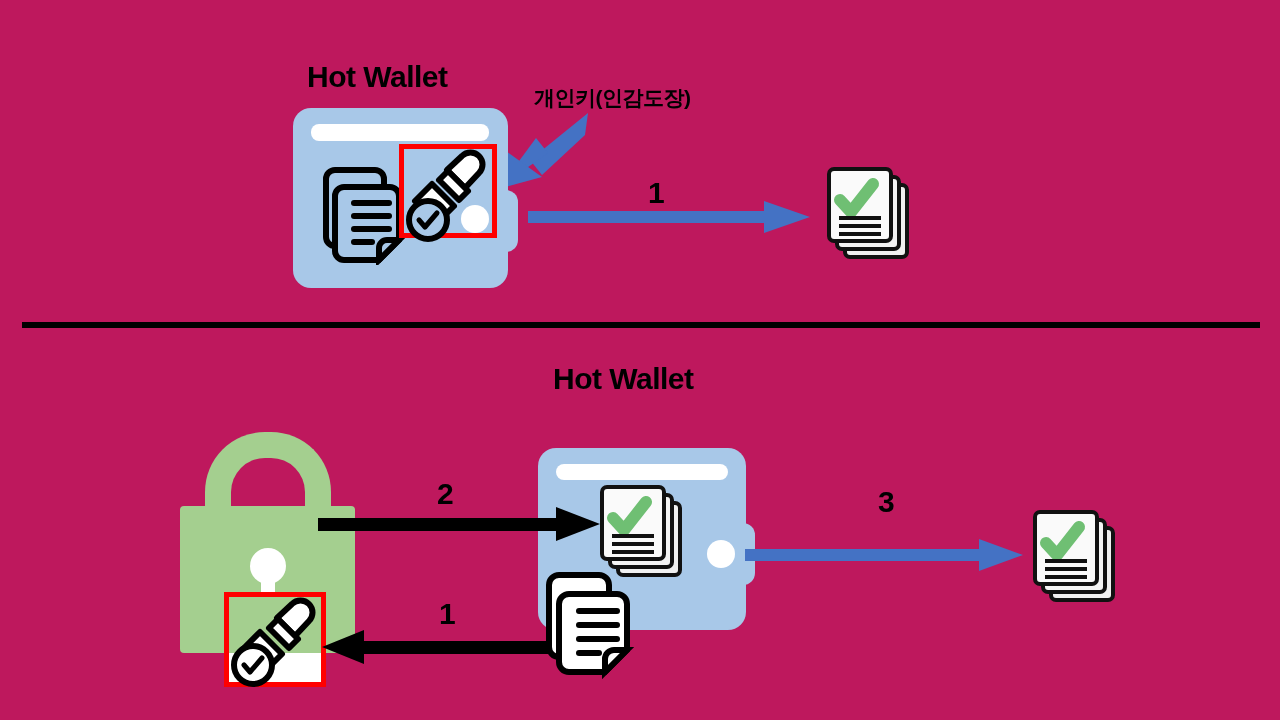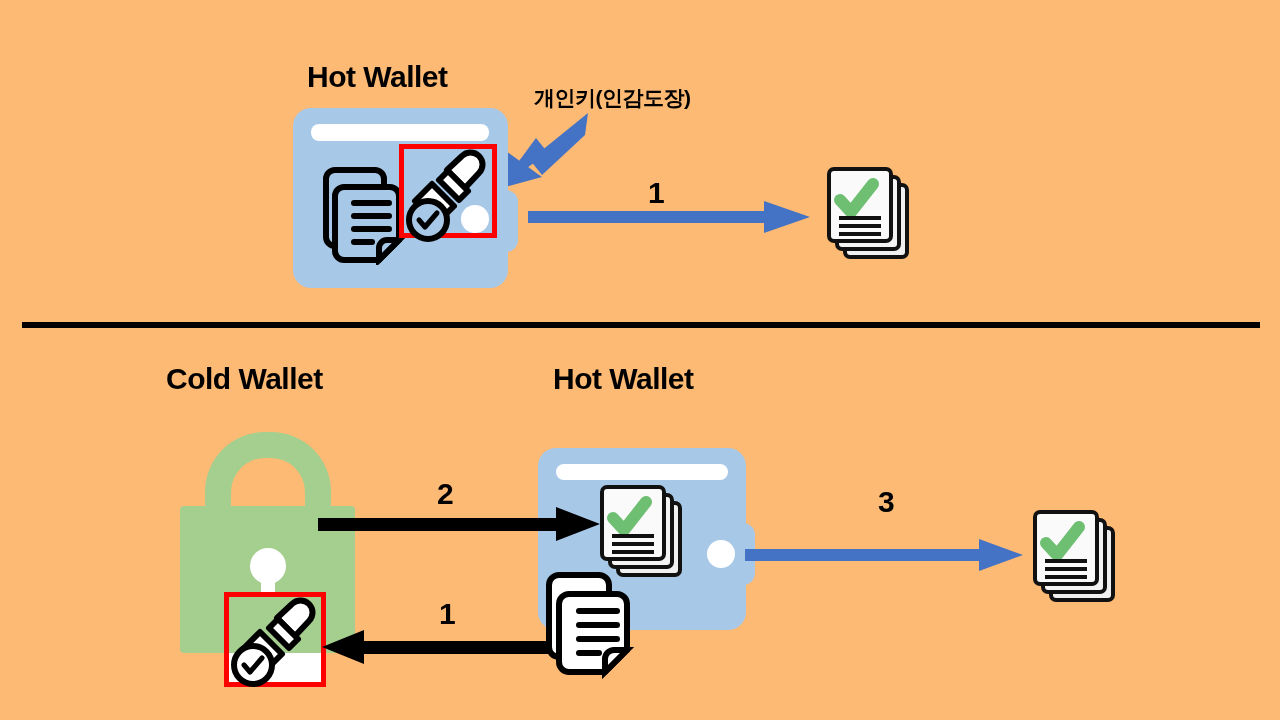--- a/index.html
+++ b/index.html
@@ -8,21 +8,21 @@
     padding: 0;
     background: #ffffff;
   }
   body {
     font-family: "Liberation Sans", "DejaVu Sans", sans-serif;
   }
   #canvas {
     position: relative;
     width: 1280px;
     height: 720px;
-    background: #fdba74;
+    background: #be185d;
     overflow: hidden;
   }
   .abs { position: absolute; }
 
   
   .label {
     font-weight: bold;
     color: #000000;
     white-space: nowrap;
     line-height: 1;
@@ -159,21 +159,20 @@
       <rect x="2" y="4" width="62" height="72" rx="5" fill="#fafafa" stroke="#111" stroke-width="4"></rect>
       <path d="M13 35 l11 12 22 -28" fill="none" stroke="#6fbf73" stroke-width="12" stroke-linecap="round" stroke-linejoin="round"></path>
       <line x1="12" y1="53" x2="54" y2="53" stroke="#111" stroke-width="4"></line>
       <line x1="12" y1="61" x2="54" y2="61" stroke="#111" stroke-width="4"></line>
       <line x1="12" y1="69" x2="54" y2="69" stroke="#111" stroke-width="4"></line>
     </svg>
   </div>
 
   <div class="abs divider" style="left:22px; top:322px; width:1238px;"></div>
 
-  <div class="abs label title-label" style="left:166px; top:364px;">Cold Wallet</div>
 
   <div class="abs label title-label" style="left:553px; top:364px;">Hot Wallet</div>
 
   <div class="abs lock-shackle" style="left:205px; top:432px; width:126px; height:82px;"></div>
 
   <div class="abs lock-body" style="left:180px; top:506px; width:175px; height:147px;"></div>
 
   <div class="abs lock-keyhole-circle" style="left:250px; top:548px; width:36px; height:36px;"></div>
   <div class="abs lock-keyhole-stem" style="left:261px; top:572px; width:14px; height:28px;"></div>
 

